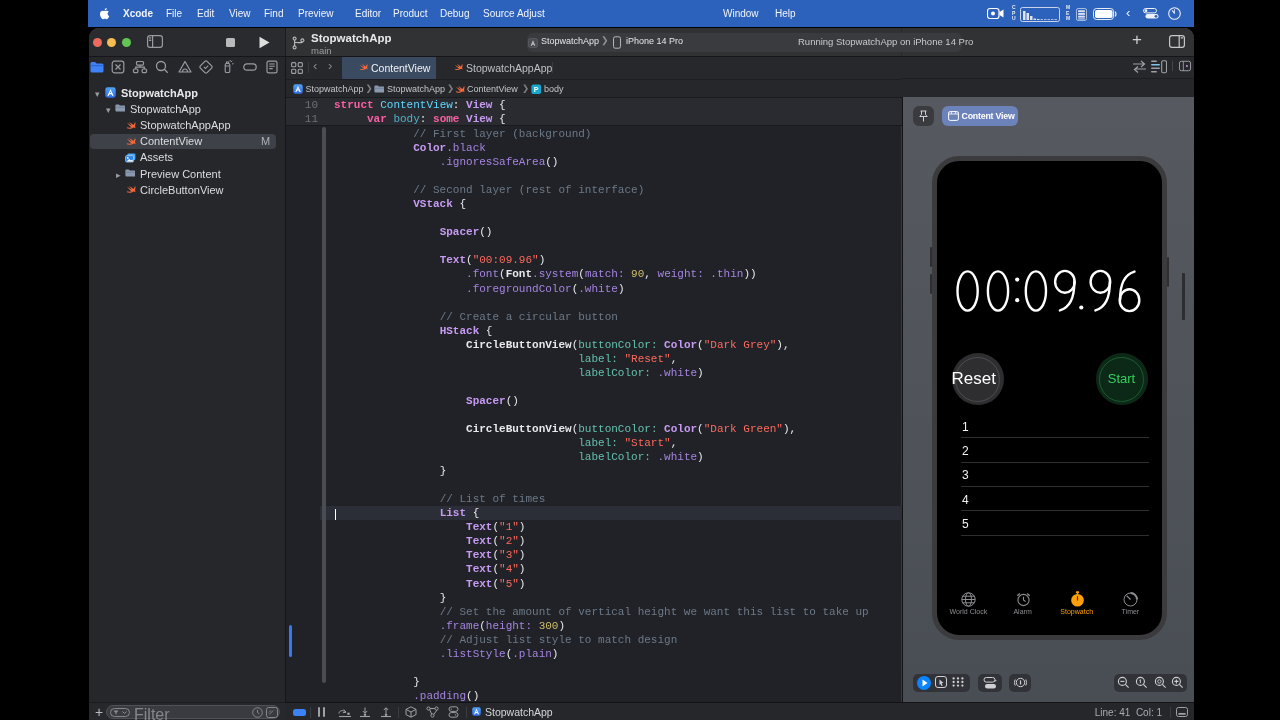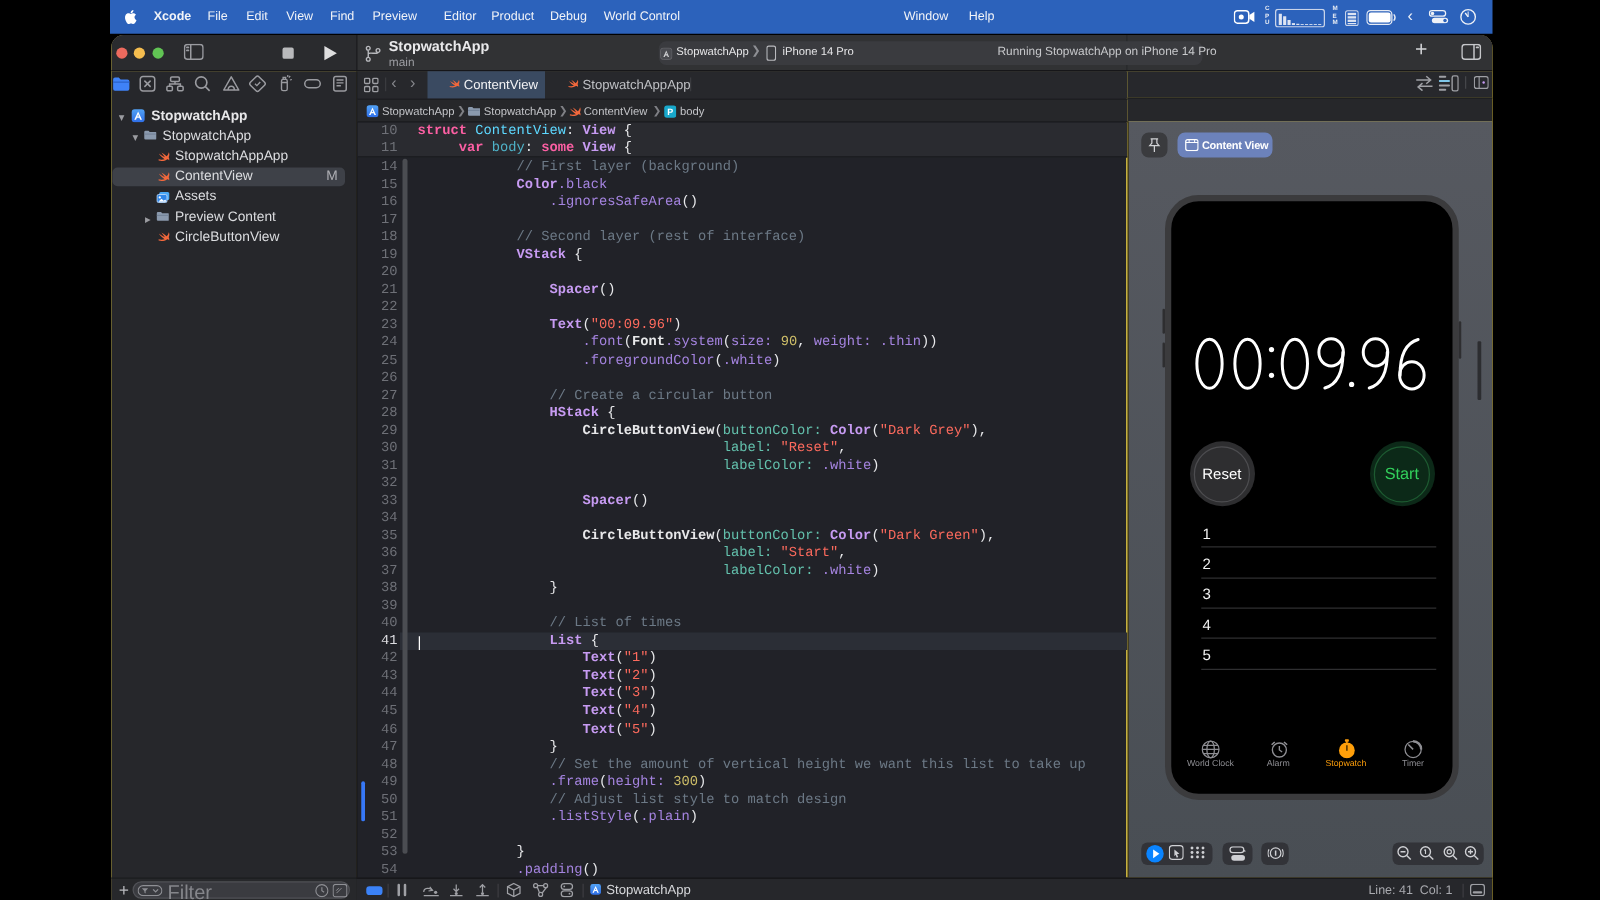--- a/index.html
+++ b/index.html
@@ -1,20 +1,20 @@
 <!DOCTYPE html>
 <html><head><meta charset="utf-8">
 <style>
 * { margin:0; padding:0; box-sizing:border-box; }
 html,body { width:1280px; height:720px; background:#000; overflow:hidden; }
 body { font-family:"Liberation Sans", sans-serif; }
 .abs { position:absolute; }
 #menubar { left:88px; top:0; width:1106px; height:27px; background:#2c62bb; color:#fff; }
 .mi { position:absolute; top:0; height:27px; line-height:27px; font-size:10px; color:#f2f4f8; }
-#window { left:89px; top:28px; width:1105px; height:692px; background:#fde047; border-radius:10px 10px 0 0; overflow:hidden; box-shadow: inset 0 1px 0 #4a4b4e; }
+#window { left:89px; top:28px; width:1105px; height:692px; background:#7f1d1d; border-radius:10px 10px 0 0; overflow:hidden; box-shadow: inset 0 1px 0 #4a4b4e; }
 
 #toolbar { left:0; top:0; width:1105px; height:29px; background:#2a2b2e; border-bottom:1px solid #161619; }
 #toolbar .right { position:absolute; left:196px; top:0; width:909px; height:28px; background:#313234; }
 .tl { position:absolute; top:10px; width:9px; height:9px; border-radius:50%; }
 
 #nav { left:0; top:29px; width:196px; height:672px; background:#26272b; }
 .nico { position:absolute; top:2px; }
 .trow { position:absolute; left:0; width:196px; height:16.2px; color:#dcdde0; font-size:11px; }
 .trow .lbl { position:absolute; top:1.5px; }
 .chev { position:absolute; top:4px; color:#9b9ca1; font-size:9px; }
@@ -48,21 +48,21 @@
     </svg>
 <div class="mi" style="left:35px;font-weight:bold;">Xcode</div>
 <div class="mi" style="left:78px;">File</div>
 <div class="mi" style="left:109px;text-align:right;">Edit</div>
 <div class="mi" style="left:141px;">View</div>
 <div class="mi" style="left:176px;">Find</div>
 <div class="mi" style="left:210px;">Preview</div>
 <div class="mi" style="left:267px;">Editor</div>
 <div class="mi" style="left:305px;">Product</div>
 <div class="mi" style="left:352px;">Debug</div>
-<div class="mi" style="left:395px;">World Control</div>
+<div class="mi" style="left:395px;">Source Adjust</div>
 <div class="mi" style="left:635px;">Window</div>
 <div class="mi" style="left:687px;text-align:right;">Help</div>
 <svg class="abs" style="left:899px;top:7px" width="17" height="13" viewBox="0 0 17 13">
       <rect x="0.5" y="1.5" width="11.5" height="10" rx="2.5" fill="none" stroke="#fff" stroke-width="1.2"></rect>
       <circle cx="6" cy="6.5" r="2" fill="#fff"></circle>
       <path d="M12.5 5 l4-2.6 v8.2 l-4-2.6 z" fill="#fff"></path>
     </svg>
 <div class="abs" style="left:924px;top:5px;font-size:5px;line-height:5.5px;color:#e8ecf4;font-weight:bold;">C<br>P<br>U</div>
 <svg class="abs" style="left:932px;top:6.5px" width="40" height="15" viewBox="0 0 40 15">
       <rect x="0.5" y="0.5" width="39" height="14" rx="2" fill="none" stroke="#c9d4ea" stroke-width="1"></rect>
@@ -343,74 +343,33 @@
 <span class="abs" style="left:258px;top:4px">body</span>
 </div>
 <div class="abs" id="code">
 <div class="abs" style="left:0;top:0;width:616px;height:28.6px;background:#2a2b30;border-bottom:1px solid #191a1d;"></div>
 <div class="abs" style="left:34px;top:408.85px;width:582px;height:14.05px;background:#2b2e36;"></div>
 <div class="abs" style="left:35.5px;top:29px;width:4px;height:556px;background:#4b4d52;border-radius:2px;"></div>
 <div class="abs" style="left:2.5px;top:527.5px;width:3.5px;height:32px;background:#3778f7;border-radius:1.5px;"></div>
 <div class="abs" style="left:48.5px;top:411px;width:1.5px;height:11.5px;background:#fff;"></div>
 <pre class="abs" style="left:0;top:0;width:32px;text-align:right;color:#6e7077">10
 11</pre>
-<pre class="abs" style="left:0;top:29.5px;width:32px;text-align:right;color:#6e7077">14
-15
-16
-17
-18
-19
-20
-21
-22
-23
-24
-25
-26
-27
-28
-29
-30
-31
-32
-33
-34
-35
-36
-37
-38
-39
-40
-<span style="color:#dcdce0">41</span>
-42
-43
-44
-45
-46
-47
-48
-49
-50
-51
-52
-53
-54</pre>
 <pre class="abs" style="left:48px;top:0;text-align:right;"><span class="k">struct</span> <span style="color:#5dd8ff">ContentView</span><span class="p">:</span> <span class="t">View</span> <span class="p">{</span>
     <span class="k">var</span> <span class="b">body</span><span class="p">:</span> <span class="k">some</span> <span class="t">View</span> <span class="p">{</span></pre>
 <pre class="abs" style="left:48px;top:29.5px;">            <span class="c">// First layer (background)</span>
             <span class="t">Color</span><span class="m">.black</span>
                 <span class="m">.ignoresSafeArea</span><span class="p">()</span>
 
             <span class="c">// Second layer (rest of interface)</span>
             <span class="t">VStack</span> <span class="p">{</span>
 
                 <span class="t">Spacer</span><span class="p">()</span>
 
                 <span class="t">Text</span><span class="p">(</span><span class="s">"00:09.96"</span><span class="p">)</span>
-                    <span class="m">.font</span><span class="p">(</span><span class="w">Font</span><span class="m">.system</span><span class="p">(</span><span class="m">size:</span> <span class="n">90</span><span class="p">,</span> <span class="m">weight:</span> <span class="m">.thin</span><span class="p">))</span>
+                    <span class="m">.font</span><span class="p">(</span><span class="w">Font</span><span class="m">.system</span><span class="p">(</span><span class="m">match:</span> <span class="n">90</span><span class="p">,</span> <span class="m">weight:</span> <span class="m">.thin</span><span class="p">))</span>
                     <span class="m">.foregroundColor</span><span class="p">(</span><span class="m">.white</span><span class="p">)</span>
 
                 <span class="c">// Create a circular button</span>
                 <span class="t">HStack</span> <span class="p">{</span>
                     <span class="w">CircleButtonView</span><span class="p">(</span><span class="a">buttonColor:</span> <span class="t">Color</span><span class="p">(</span><span class="s">"Dark Grey"</span><span class="p">),</span>
                                      <span class="a">label:</span> <span class="s">"Reset"</span><span class="p">,</span>
                                      <span class="a">labelColor:</span> <span class="m">.white</span><span class="p">)</span>
 
                     <span class="t">Spacer</span><span class="p">()</span>
 
@@ -463,21 +422,21 @@
             <path d="M 125.30000000000001 17.8 C 125.5 33 120.9 43.5 110.9 46.4"></path>
             <circle cx="132.3" cy="43.5" r="2.1" fill="#fff" stroke="none"></circle>
             <ellipse cx="151.4" cy="17.8" rx="9.8" ry="10.9"></ellipse>
             <path d="M 160.8 17.8 C 161.0 33 156.4 43.5 146.4 46.4"></path>
             <ellipse cx="180.5" cy="36.2" rx="9.8" ry="10.9"></ellipse>
             <path d="M 171.1 36.2 C 170.9 21 175.5 10.5 185.5 7.6"></path>
           </g>
         </svg>
 <div class="abs" style="left:14.5px;top:192.5px;width:52px;height:52px;border-radius:50%;background:#2e2e30;"></div>
 <div class="abs" style="left:18px;top:196px;width:45px;height:45px;border-radius:50%;border:1.5px solid #4d4d50;"></div>
-<div class="abs" style="left:14.5px;top:192.5px;width:52px;height:52px;line-height:52px;text-align:center;font-size:12px;color:#fff;">Reset</div>
+<div class="abs" style="left:14.5px;top:192.5px;width:52px;height:52px;line-height:52px;text-align:left;font-size:17px;color:#fff;">Reset</div>
 <div class="abs" style="left:158.5px;top:192.5px;width:52px;height:52px;border-radius:50%;background:#0c2918;"></div>
 <div class="abs" style="left:162px;top:196px;width:45px;height:45px;border-radius:50%;border:1.5px solid #1d5a31;"></div>
 <div class="abs" style="left:158.5px;top:192.5px;width:52px;height:52px;line-height:52px;text-align:center;font-size:13px;color:#32d15c;">Start</div>
 <div class="abs" style="left:25px;top:259.2px;font-size:12px;color:#f2f2f2;">1</div>
 <div class="abs" style="left:24px;top:276.8px;width:188px;height:1px;background:#2f2f31;"></div>
 <div class="abs" style="left:25px;top:283.5px;font-size:12px;color:#f2f2f2;">2</div>
 <div class="abs" style="left:24px;top:301.1px;width:188px;height:1px;background:#2f2f31;"></div>
 <div class="abs" style="left:25px;top:307.8px;font-size:12px;color:#f2f2f2;">3</div>
 <div class="abs" style="left:24px;top:325.4px;width:188px;height:1px;background:#2f2f31;"></div>
 <div class="abs" style="left:25px;top:332.1px;font-size:12px;color:#f2f2f2;">4</div>

